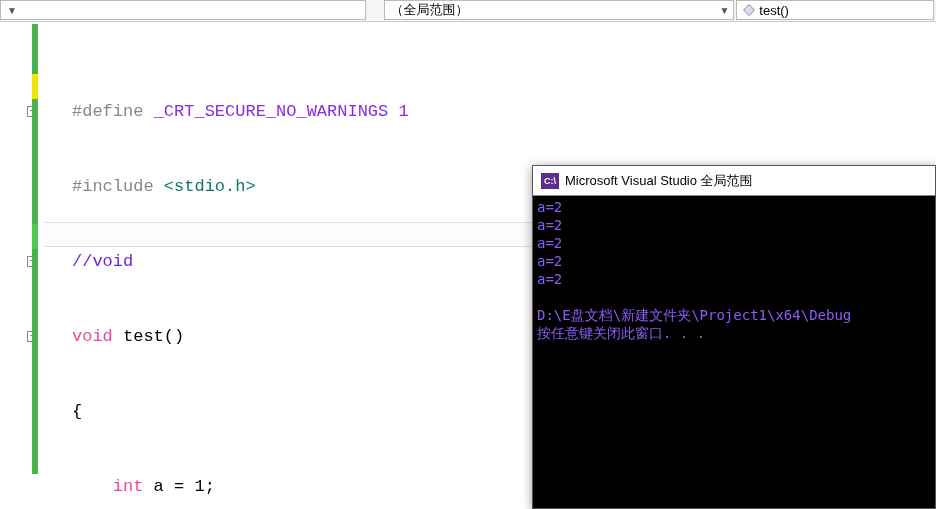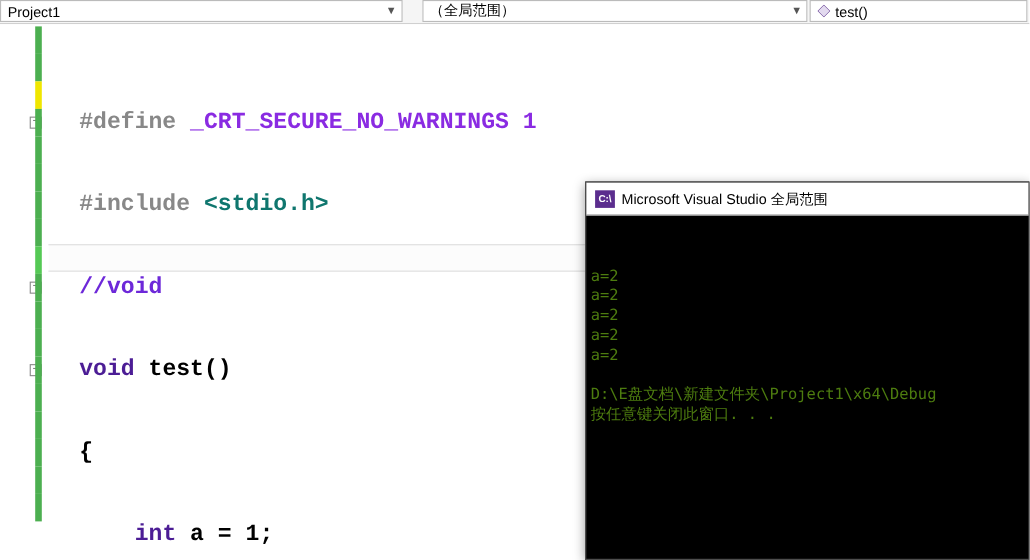--- a/index.html
+++ b/index.html
@@ -72,29 +72,28 @@
   .fold-box {
     width: 11px; height: 11px; border: 1px solid #888; background: #fff;
     display: flex; align-items: center; justify-content: center;
     font-size: 10px; line-height: 10px; color: #555;
     margin-right: 2px;
   }
   .code-area {
     flex: 1;
     background: #fff;
     padding-top: 2px;
-    font-size: 21px;
+    font-size: 17px;
     line-height: 25px;
     white-space: pre;
     color: #000;
     position: relative;
-    font-weight: bold;
   }
   .code-line { height: 25px; padding-left: 28px; }
-  .kw  { color: #4c1d95; }
+  .kw  { color: #ec4899; }
   .pp  { color: #888; }
   .mac { color: #8a2be2; }
   .str { color: #0f766e; }
   .cmt { color: #6d28d9; }
   .func{ color: #000; }
   .caret-line {
     position: absolute;
     left: 0; right: 0;
     height: 25px;
     border-top: 1px solid #ddd;
@@ -125,34 +124,32 @@
     color: #000;
   }
   .console-icon {
     width: 18px; height: 16px; background: #5b2d8e;
     display: inline-flex; align-items: center; justify-content: center;
     color: #fff; font-size: 9px; font-weight: bold; margin-right: 6px;
     font-family: 'Segoe UI', sans-serif;
   }
   .console-body {
     padding: 2px 4px;
-    color: #4d7c0f;
+    color: #8b5cf6;
     font-size: 14px;
     line-height: 18px;
     white-space: pre;
     overflow: hidden;
-    margin-top: 44px;
   }
 </style>
 </head>
 <body>
 
 <div class="nav-bar">
   <div class="nav-combo proj">
-    <span class="label">Project1</span>
     <span class="caret">▼</span>
   </div>
   <div class="nav-combo scope">
     <span class="label"> （全局范围）</span>
     <span class="caret">▼</span>
   </div>
   <div class="nav-combo func">
     <span class="icon-cube"></span>
     <span class="label">test()</span>
   </div>

